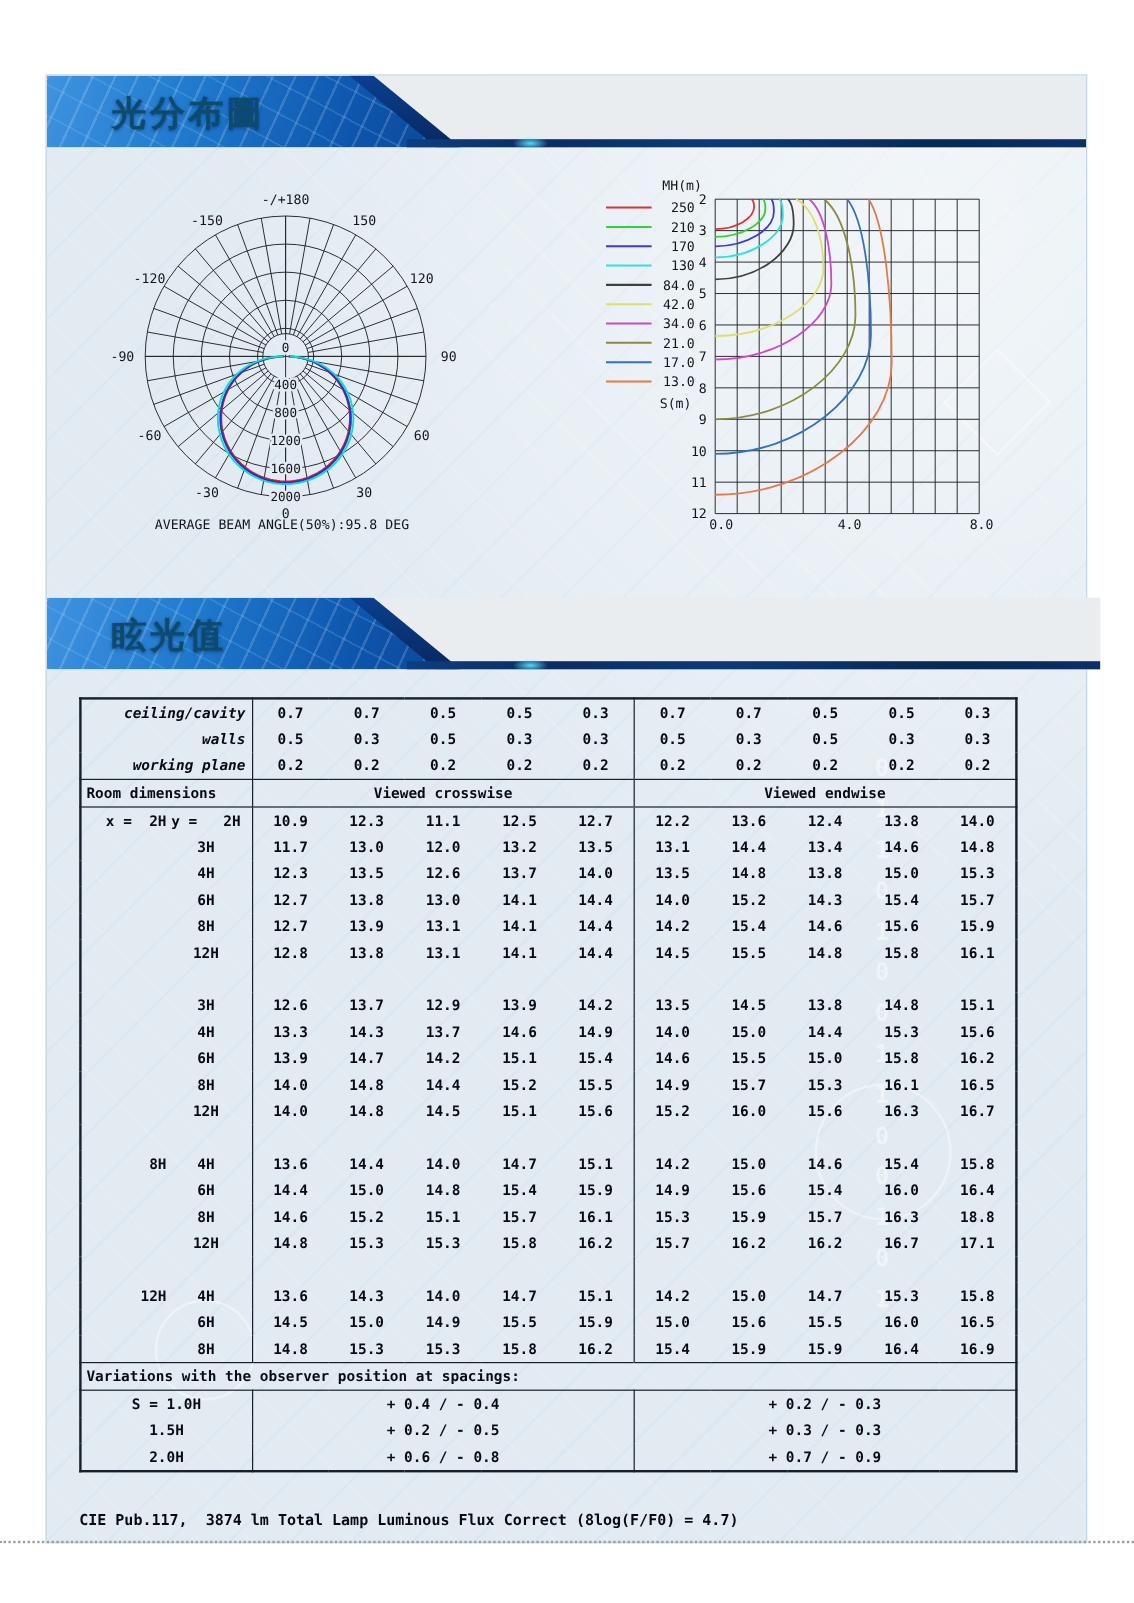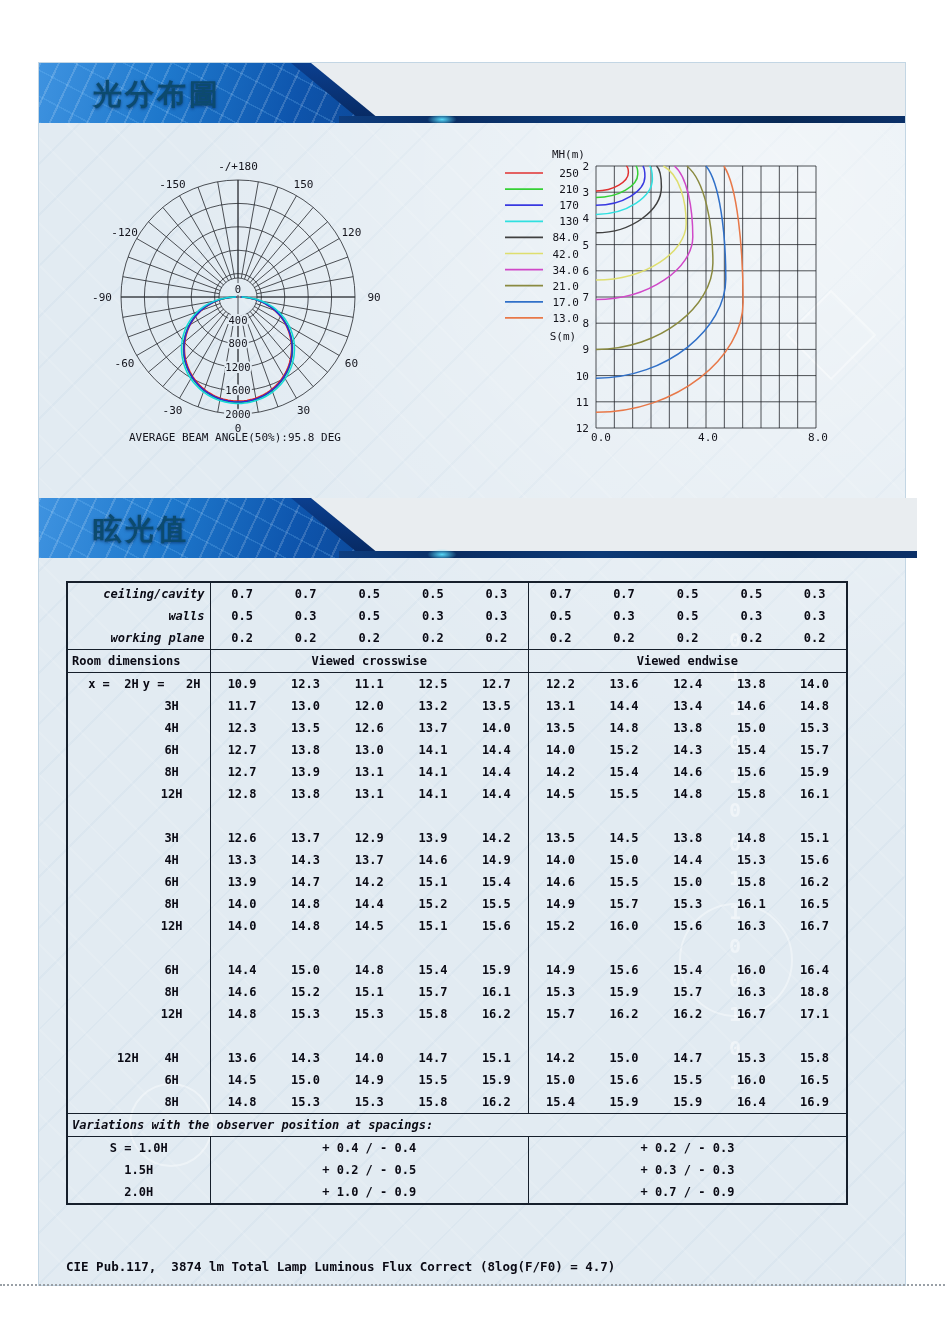--- a/index.html
+++ b/index.html
@@ -55,21 +55,21 @@
         color:#14141c;white-space:pre;}
 
   
   #glare-table{position:absolute;left:27px;top:518px;width:780px;z-index:1;
         border-collapse:collapse;table-layout:fixed;border:2px solid #161f2b;}
   #glare-table td{height:22px;padding:0;text-align:center;white-space:pre;
         font:bold 12px/22px "DejaVu Sans Mono",monospace;color:#0a0a14;}
   #glare-table .cR{border-right:1.5px solid #161f2b;}
   #glare-table .vdiv{border-left:1.5px solid #161f2b;}
   #glare-table .bB{border-bottom:1.5px solid #161f2b;}
-  #glare-table .bT{border-top:1.5px solid #161f2b;font-style:italic;}
+  #glare-table .bT{border-top:1.5px solid #161f2b;}
   #glare-table .lbl{text-align:right;padding-right:5px;font-style:italic;}
   #glare-table .lblL{text-align:left;padding-left:4px;}
   #glare-table .xl{display:inline-block;width:50%;text-align:right;white-space:pre;vertical-align:top;}
   #glare-table .yl{display:inline-block;width:50%;text-align:center;white-space:pre;
         box-sizing:border-box;padding-right:5px;vertical-align:top;}
 
   #footer-note{position:absolute;left:27px;top:1196px;z-index:1;
         font:bold 12.5px "DejaVu Sans Mono",monospace;color:#0a0a14;white-space:pre;}
   #cut-line{position:absolute;left:0;top:1284px;width:945px;height:0;
         border-top:2px dotted #9aa0a6;}
@@ -444,20 +444,33 @@
             <td>15.6</td>
             <td>16.3</td>
             <td>16.7</td>
           </tr>
           <tr>
             <td class="cR"></td>
             <td colspan="5"></td>
             <td class="vdiv" colspan="5"></td>
           </tr>
           <tr>
+            <td class="cR" style="white-space: normal;"><span class="xl">8H</span><span class="yl">4H</span></td>
+            <td>13.6</td>
+            <td>14.4</td>
+            <td>14.0</td>
+            <td>14.7</td>
+            <td>15.1</td>
+            <td class="vdiv">14.2</td>
+            <td>15.0</td>
+            <td>14.6</td>
+            <td>15.4</td>
+            <td>15.8</td>
+          </tr>
+          <tr>
             <td class="cR" style="white-space: normal;"><span class="xl"></span><span class="yl">6H</span></td>
             <td>14.4</td>
             <td>15.0</td>
             <td>14.8</td>
             <td>15.4</td>
             <td>15.9</td>
             <td class="vdiv">14.9</td>
             <td>15.6</td>
             <td>15.4</td>
             <td>16.0</td>
@@ -541,21 +554,21 @@
             <td colspan="5">+ 0.4 / - 0.4</td>
             <td class="vdiv" colspan="5">+ 0.2 / - 0.3</td>
           </tr>
           <tr>
             <td class="cR">1.5H</td>
             <td colspan="5">+ 0.2 / - 0.5</td>
             <td class="vdiv" colspan="5">+ 0.3 / - 0.3</td>
           </tr>
           <tr>
             <td class="cR">2.0H</td>
-            <td colspan="5">+ 1.0 / - 0.9</td>
+            <td colspan="5">+ 0.6 / - 0.8</td>
             <td class="vdiv" colspan="5">+ 0.7 / - 0.9</td>
           </tr>
         </tbody>
     </table>
 
     <div id="footer-note">CIE Pub.117,  3874 lm Total Lamp Luminous Flux Correct (8log(F/F0) = 4.7)</div>
   </div>
 
   <div id="cut-line"></div>
 </div>

